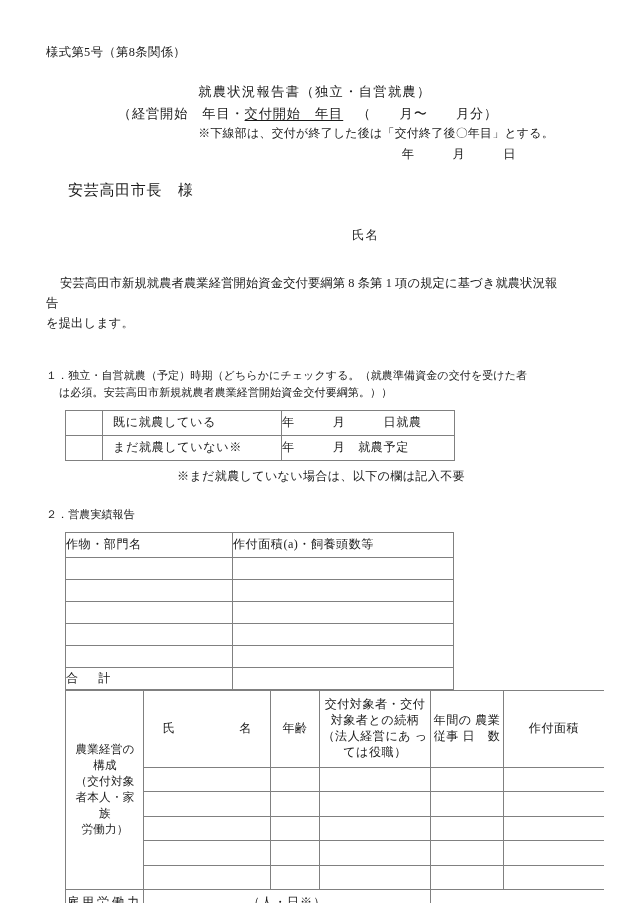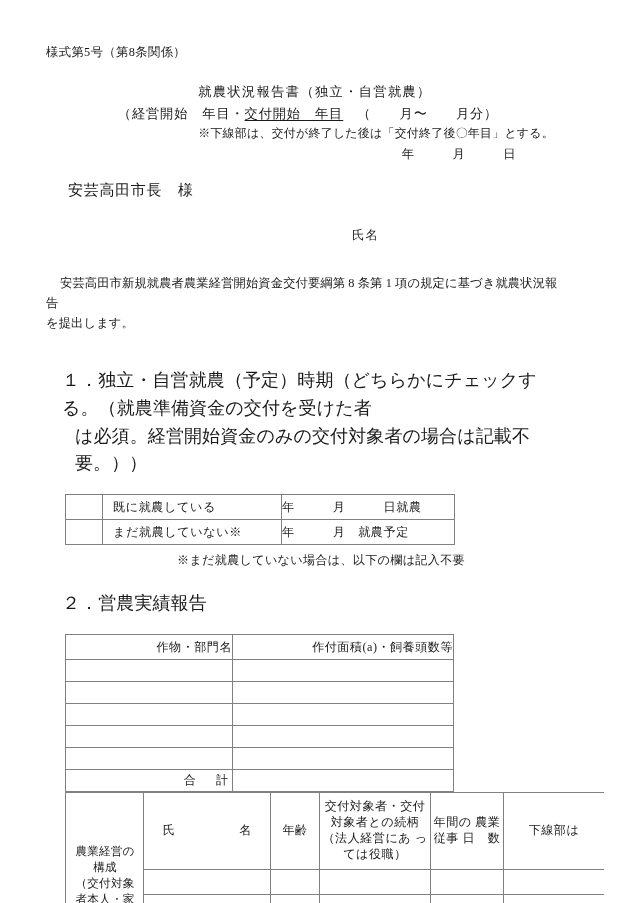--- a/index.html
+++ b/index.html
@@ -84,24 +84,24 @@
     font-size: 12.3px;
     line-height: 1.62;
     letter-spacing: 0.1px;
     margin: 30px 0 0 0;
     white-space: pre-line;
   }
   .body-para .indent { padding-left: 14px; }
 
   
   .sec-head {
-    font-size: 18px;
+    font-size: 11px;
     line-height: 1.55;
     letter-spacing: 0.1px;
-    margin: 16px;
+    margin: 0;
     white-space: pre-line;
   }
   .sec1 { margin-top: 33px; }
   .sec2 { margin-top: 0; }
   .sec-head .cont { display: block; padding-left: 13px; }
 
   
   table {
     border-collapse: collapse;
     table-layout: fixed;
@@ -129,21 +129,21 @@
     letter-spacing: 0.3px;
     margin: 7px 0 0 36px;
     text-align: center;
   }
 
   
   .tbl-crops {
     margin: 9px 0 0 19px;
     width: 386px;
   }
-  .tbl-crops td { height: 21px; text-align: right; }
+  .tbl-crops td { height: 21px; text-align: left; }
   .tbl-crops .hd { height: 24px; letter-spacing: 0.5px; }
   .tbl-crops .col-a { width: 166px; }
   .tbl-crops .col-b { width: 220px; margin-top: 36px; }
   .tbl-crops .total { letter-spacing: 4px; }
 
   
   .tbl-comp {
     margin: 0 0 0 19px;
     width: 526px;
   }
@@ -184,21 +184,21 @@
   <div class="note-underline">※下線部は、交付が終了した後は「交付終了後〇年目」とする。</div>
   <div class="date-line">年　　　月　　　日</div>
 
   <div class="addressee">安芸高田市長　様</div>
 
   <div class="signer">氏名</div>
 
   <div class="body-para"><span class="indent">安芸高田市新規就農者農業経営開始資金交付要綱第 8 条第 1 項の規定に基づき就農状況報告</span>
 <span>を提出します。</span></div>
 
-  <div class="sec-head sec1"><span>１．独立・自営就農（予定）時期（どちらかにチェックする。（就農準備資金の交付を受けた者</span><span class="cont">は必須。経営開始資金のみの交付対象者の場合は記載不要。））</span></div>
+  <div class="sec-head sec1"><span>１．独立・自営就農（予定）時期（どちらかにチェックする。（就農準備資金の交付を受けた者</span><span class="cont">は必須。安芸高田市新規就農者農業経営開始資金交付要綱第。））</span></div>
 
   <table class="tbl-check">
     <tbody>
       <tr>
         <td class="c-box"></td>
         <td class="c-label">既に就農している</td>
         <td class="c-date">年　　　月　　　日就農</td>
       </tr>
       <tr>
         <td class="c-box"></td>
@@ -255,21 +255,21 @@
 労働力）</td>
         <td class="col-name hd"><span class="name-sp">氏　　　名</span></td>
         <td class="col-age hd">年齢</td>
         <td class="col-rel hd">交付対象者・交付
 対象者との続柄
 （法人経営にあ
 っては役職）</td>
         <td class="col-days hd">年間の
 農業従事
 日　数</td>
-        <td class="col-work hd">下線部は</td>
+        <td class="col-work hd">作付面積</td>
       </tr>
       <tr class="row">
         <td></td>
         <td></td>
         <td></td>
         <td></td>
         <td></td>
       </tr>
       <tr class="row">
         <td></td>

